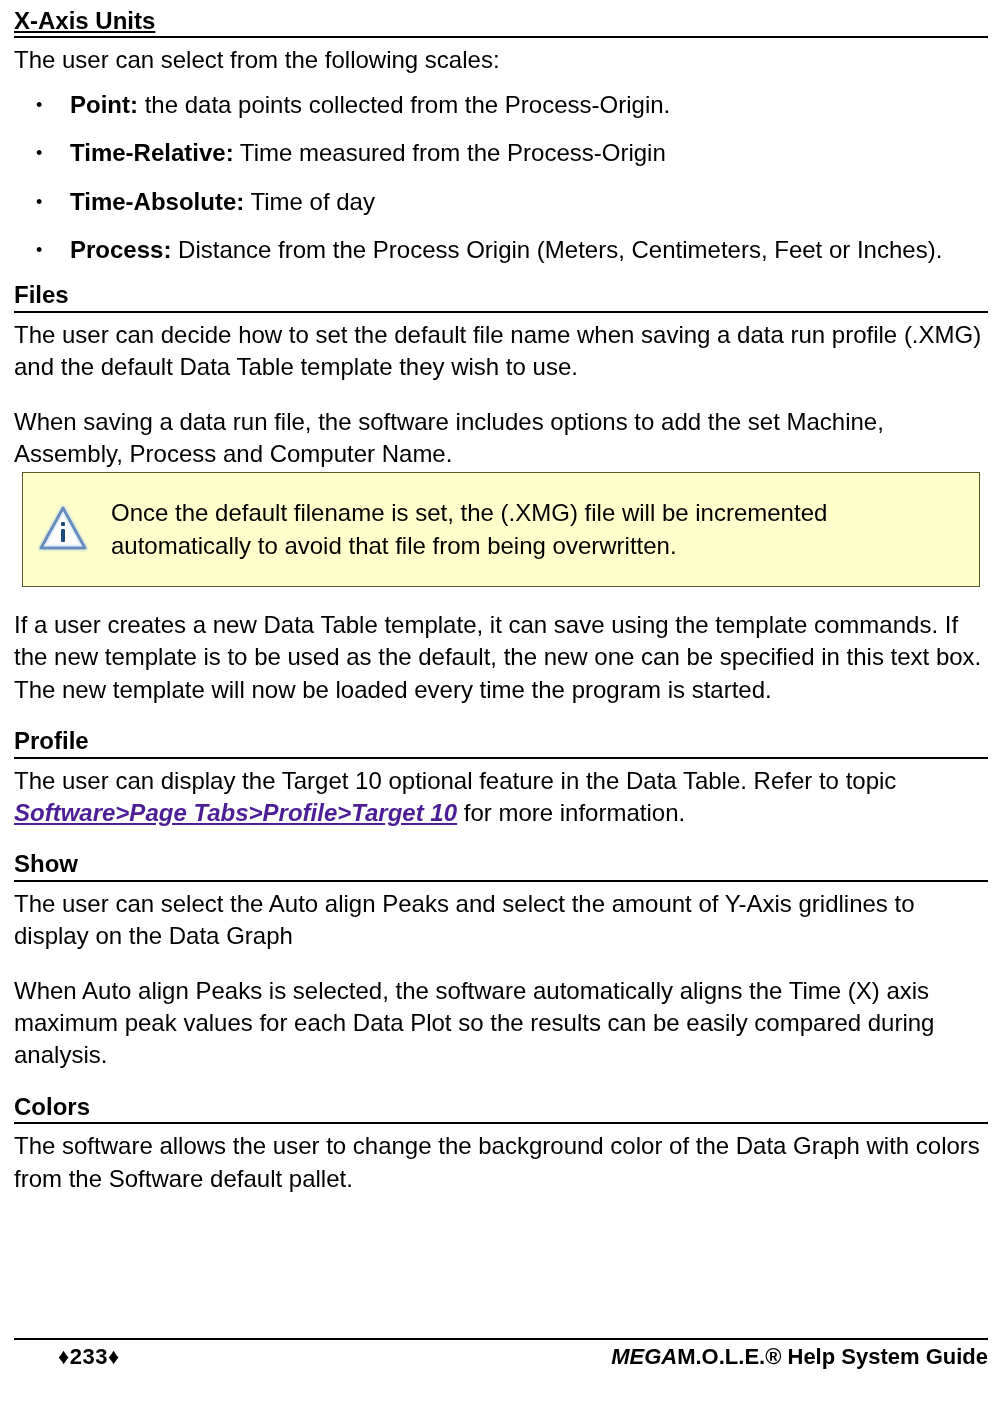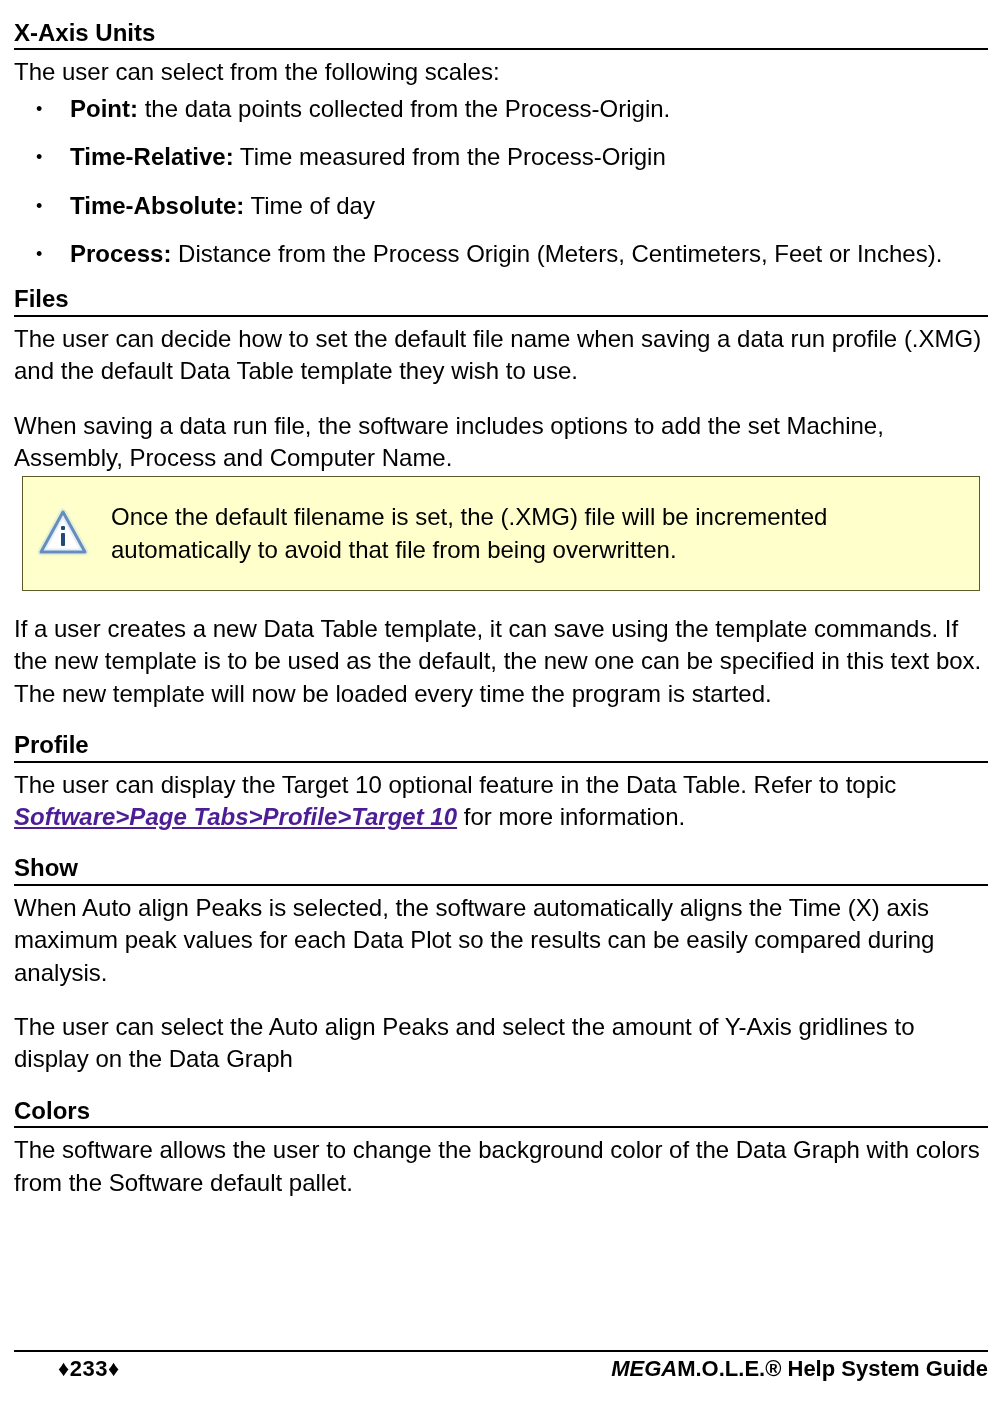--- a/index.html
+++ b/index.html
@@ -24,34 +24,35 @@
   .section-heading {
     font-weight: bold;
     font-size: 24px;
     border-bottom: 2.5px solid #000;
     padding-bottom: 2px;
     margin-top: 10px;
     margin-bottom: 6px;
     line-height: 1.1;
   }
   .section-heading.first {
-    margin-top: 12px;
+    margin-top: 0;
+    text-decoration: underline;
   }
   p {
     font-size: 24px;
     line-height: 1.35;
     margin: 0 0 22px 0;
   }
   p.tight {
     margin-bottom: 2px;
   }
   ul.bullets {
     list-style: none;
     padding: 0;
-    margin: 4px 0 14px 0;
+    margin: 12px 0 14px 0;
   }
   ul.bullets li {
     font-size: 24px;
     line-height: 1.35;
     position: relative;
     padding-left: 56px;
     margin-bottom: 16px;
   }
   ul.bullets li::before {
     content: "•";
@@ -143,22 +144,22 @@
       <div class="note-text">Once the default filename is set, the (.XMG) file will be incremented automatically to avoid that file from being overwritten.</div>
     </div>
     <p>If a user creates a new Data Table template, it can save using the template commands. If the new template is to be used as the default, the new one can be specified in this text box. The new template will now be loaded every time the program is started.</p>
 
     <div class="section-heading">Profile</div>
     <p>
       <span>The user can display the Target 10 optional feature in the Data Table. Refer to topic </span><span class="link">Software&gt;Page Tabs&gt;Profile&gt;Target 10</span><span> for more information.</span>
     </p>
 
     <div class="section-heading">Show</div>
+    <p>The user can select the Auto align Peaks and select the amount of Y-Axis gridlines to display on the Data Graph</p>
     <p>When Auto align Peaks is selected, the software automatically aligns the Time (X) axis maximum peak values for each Data Plot so the results can be easily compared during analysis.</p>
-    <p>The user can select the Auto align Peaks and select the amount of Y-Axis gridlines to display on the Data Graph</p>
 
     <div class="section-heading">Colors</div>
     <p>The software allows the user to change the background color of the Data Graph with colors from the Software default pallet.</p>
 
   </div>
 
   <div class="footer">
     <div class="footer-left">♦233♦</div>
     <div class="footer-right">
       <span class="mega-b">MEGA</span><span class="rest">M.O.L.E.® Help System Guide</span>

